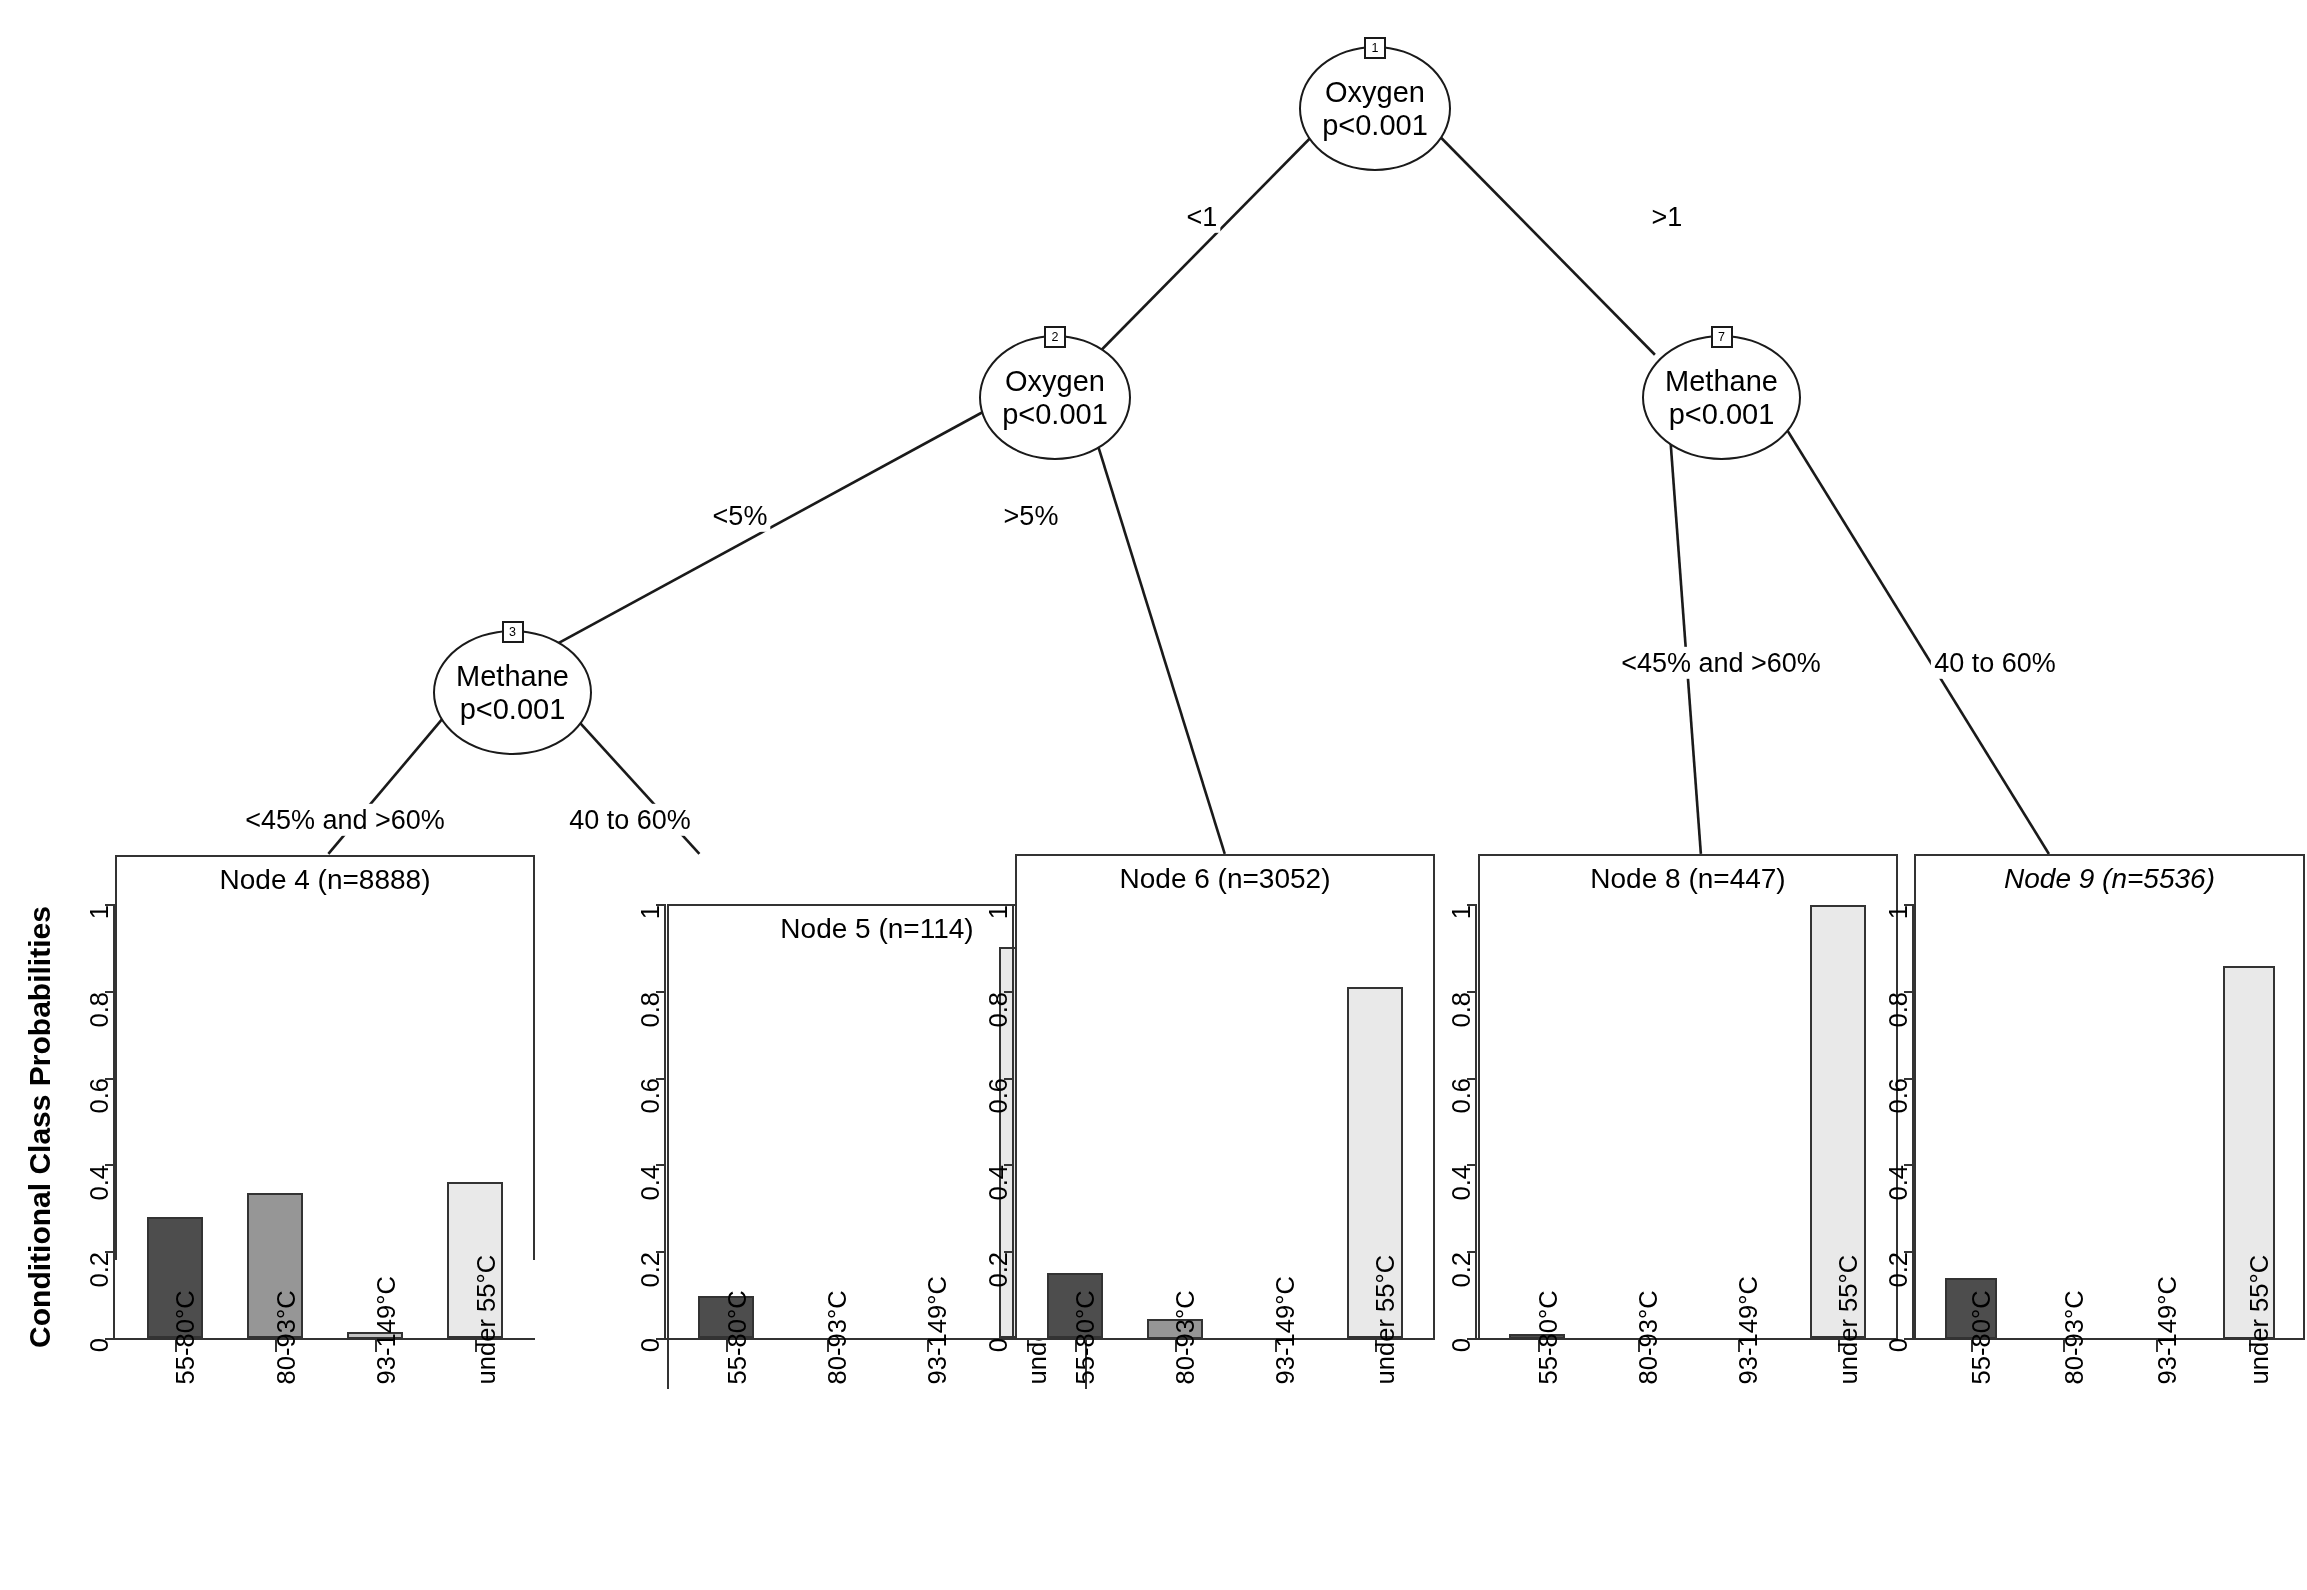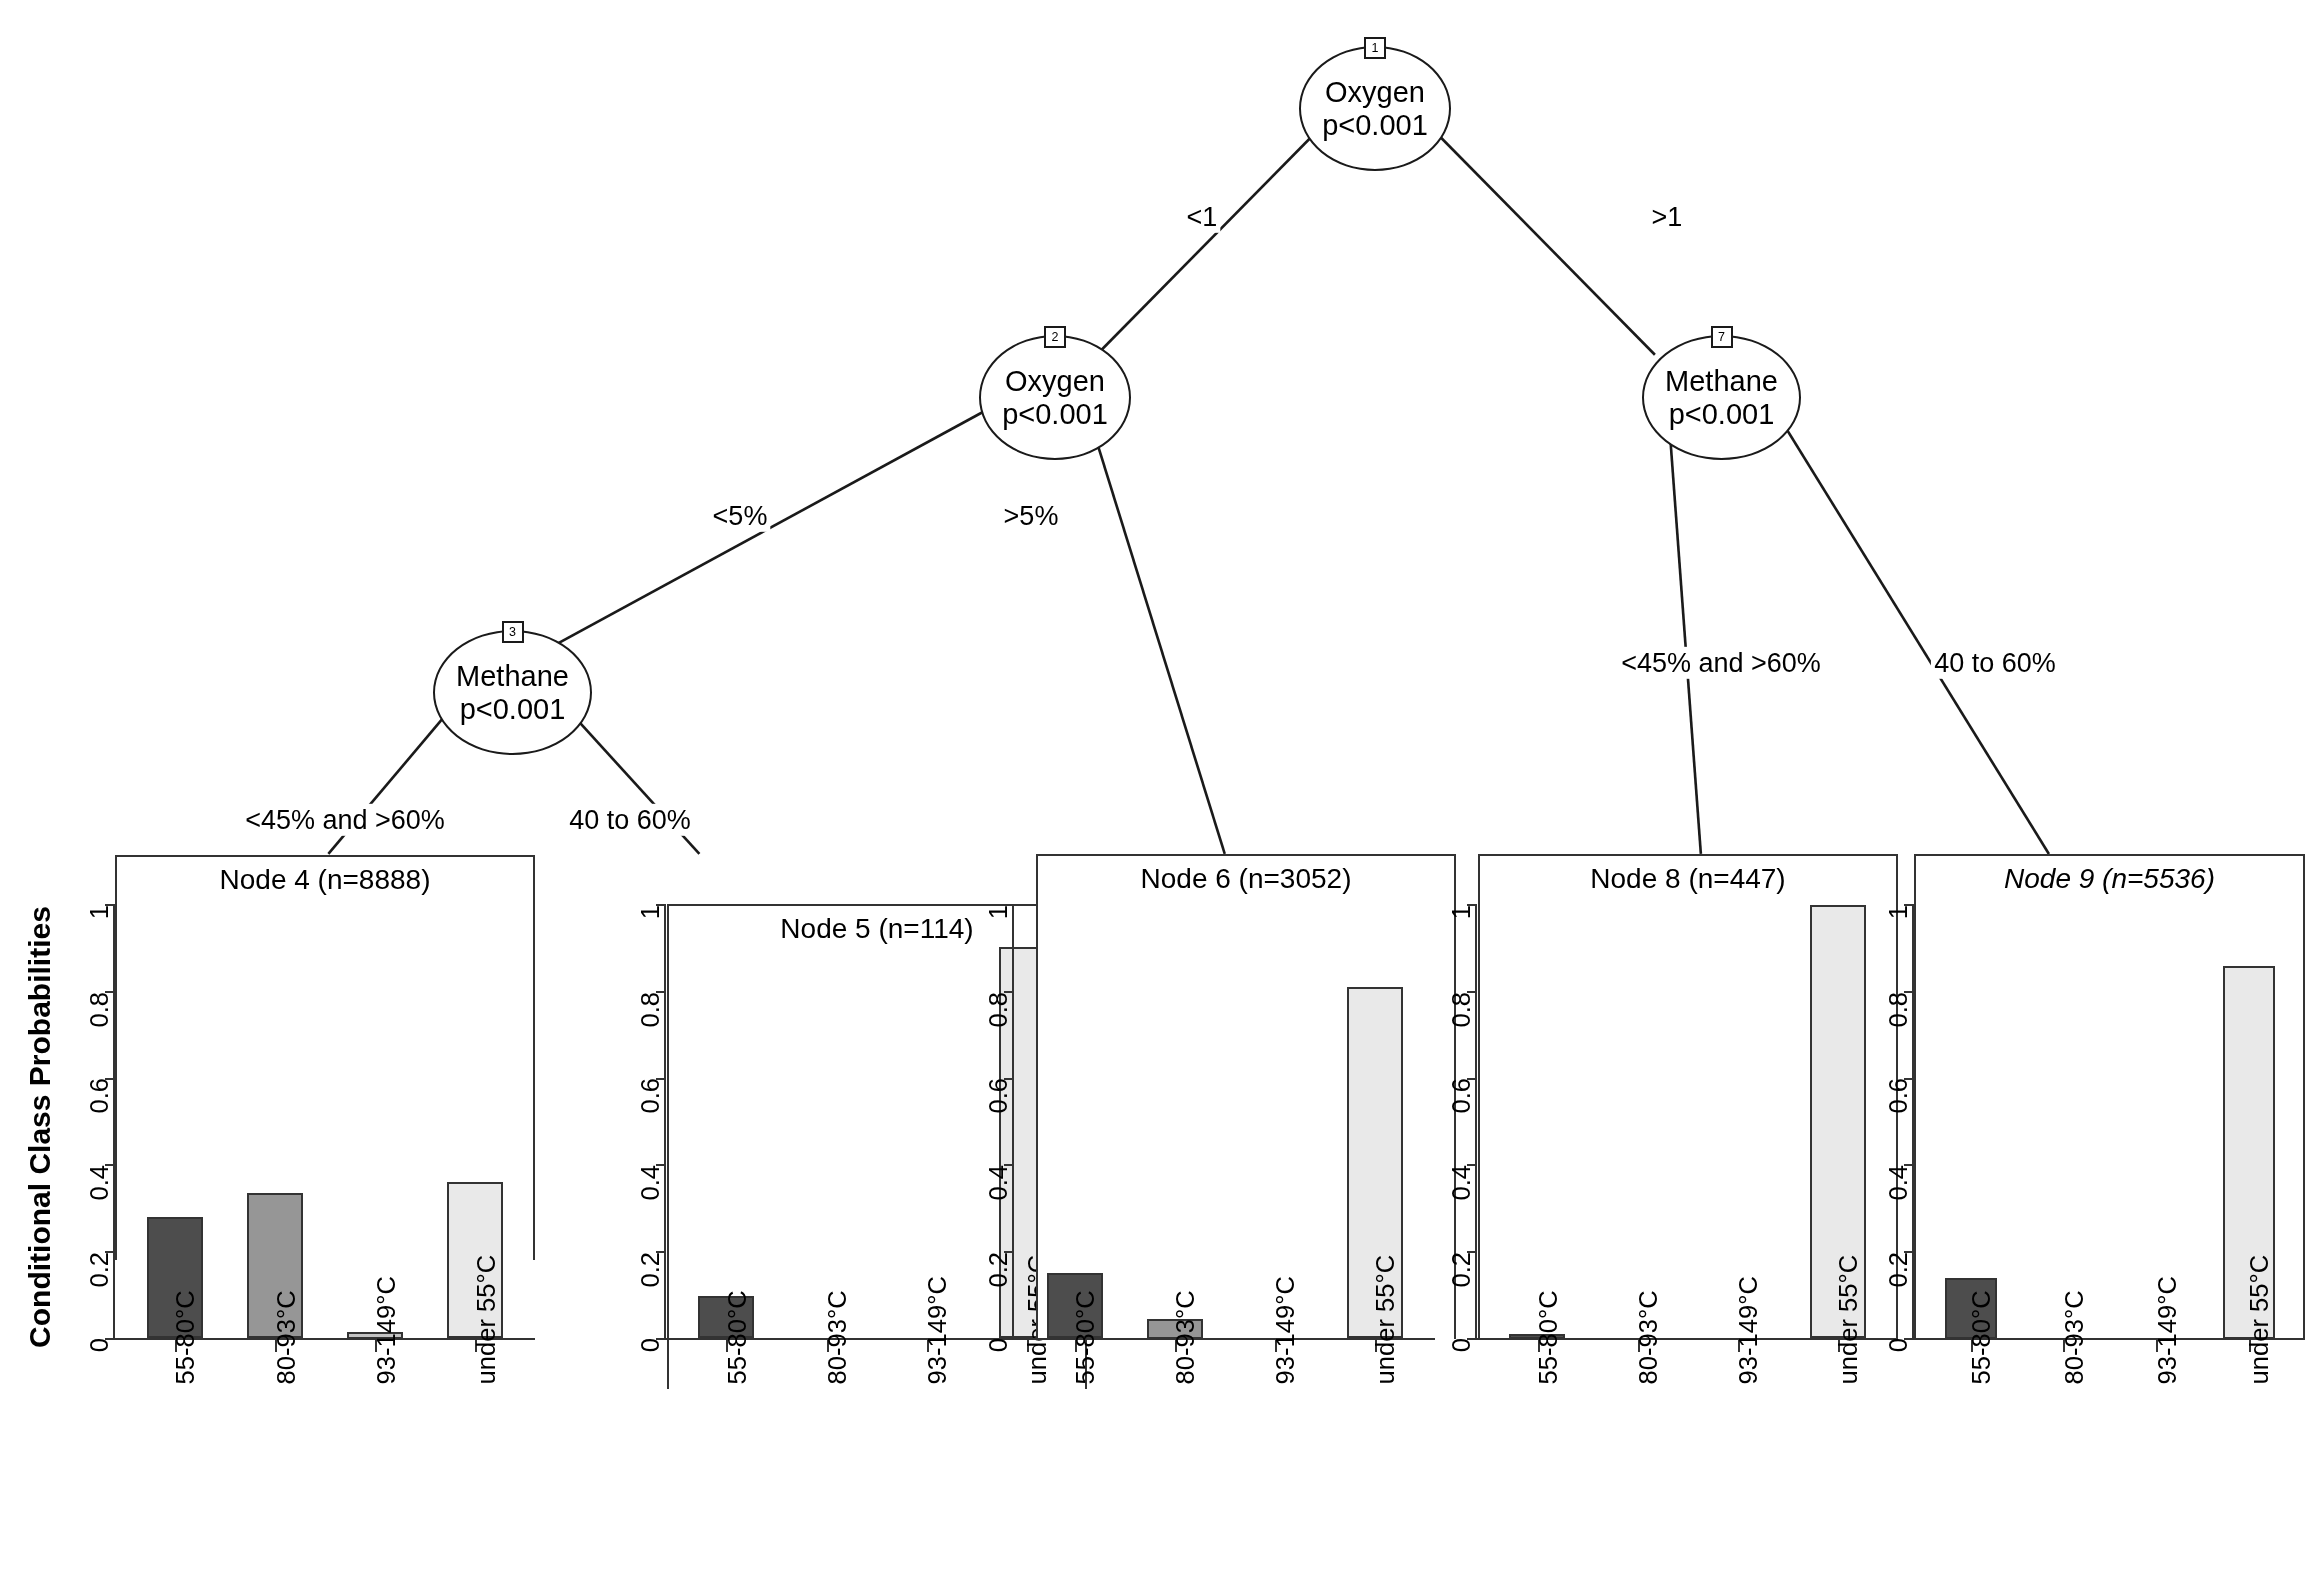--- a/index.html
+++ b/index.html
@@ -159,21 +159,21 @@
     <div class="bar" style="left: 698px; top: 1296px; width: 56px; height: 42px; background: rgb(77, 77, 77); position: absolute;"></div>
     <div class="xtick" style="left: 726px; top: 1340px;"></div>
     <div class="xlabel" style="left: 737px; top: 1370px;">55-80°C</div>
     <div class="xtick" style="left: 827px; top: 1340px;"></div>
     <div class="xlabel" style="left: 837px; top: 1370px;">80-93°C</div>
     <div class="xtick" style="left: 927px; top: 1340px;"></div>
     <div class="xlabel" style="left: 937px; top: 1370px;">93-149°C</div>
     <div class="bar" style="left: 999px; top: 947px; width: 56px; height: 391px; background: rgb(233, 233, 233); position: absolute;"></div>
     <div class="xtick" style="left: 1027px; top: 1340px;"></div>
     <div class="xlabel" style="left: 1037px; top: 1370px;">under 55°C</div>
-    <div class="panel" style="left: 1036px; top: 854px; width: 420px; height: 485px;">
+    <div class="panel" style="left: 1015px; top: 854px; width: 420px; height: 485px;">
       <div class="panel-box"></div>
       <div class="panel-title">Node 6 (n=3052)</div>
     </div>
     <div class="yaxis" style="left: 1001px; top: 905px; width: 13px; height: 433px;">
       <div class="yspine" style="left: 11px;"></div>
       <div class="ytick" style="top: 433px;"></div>
       <div class="ytlabel" style="top: 433px;">0</div>
       <div class="ytick" style="top: 346px;"></div>
       <div class="ytlabel" style="top: 347px;">0.2</div>
       <div class="ytick" style="top: 259px;"></div>

